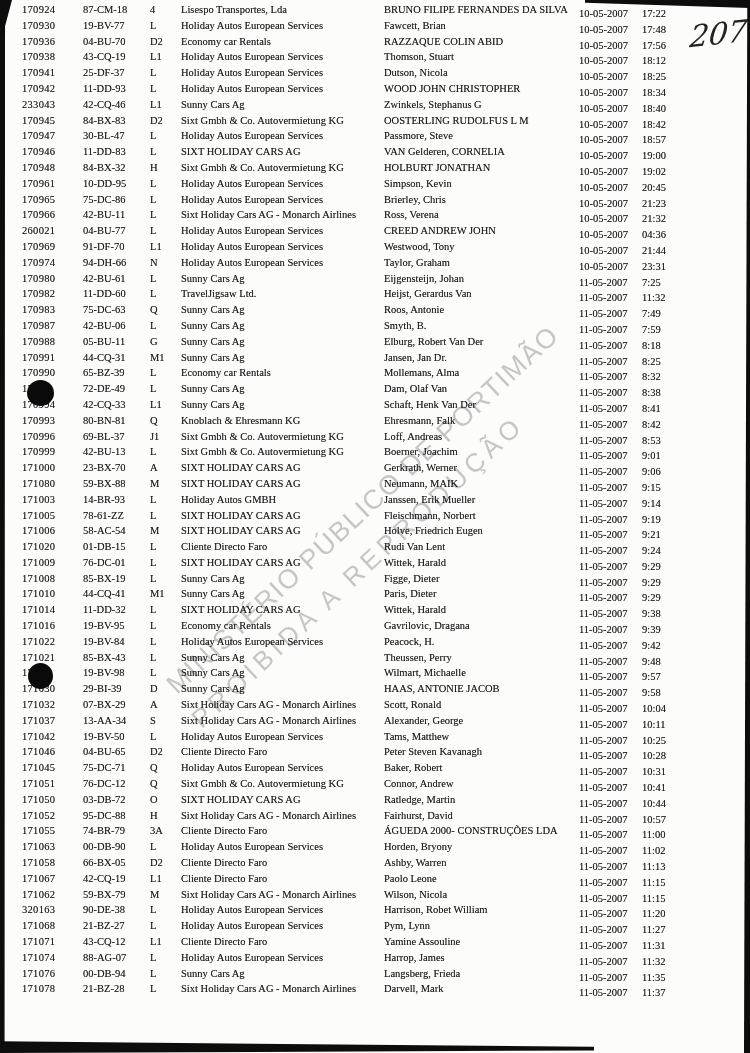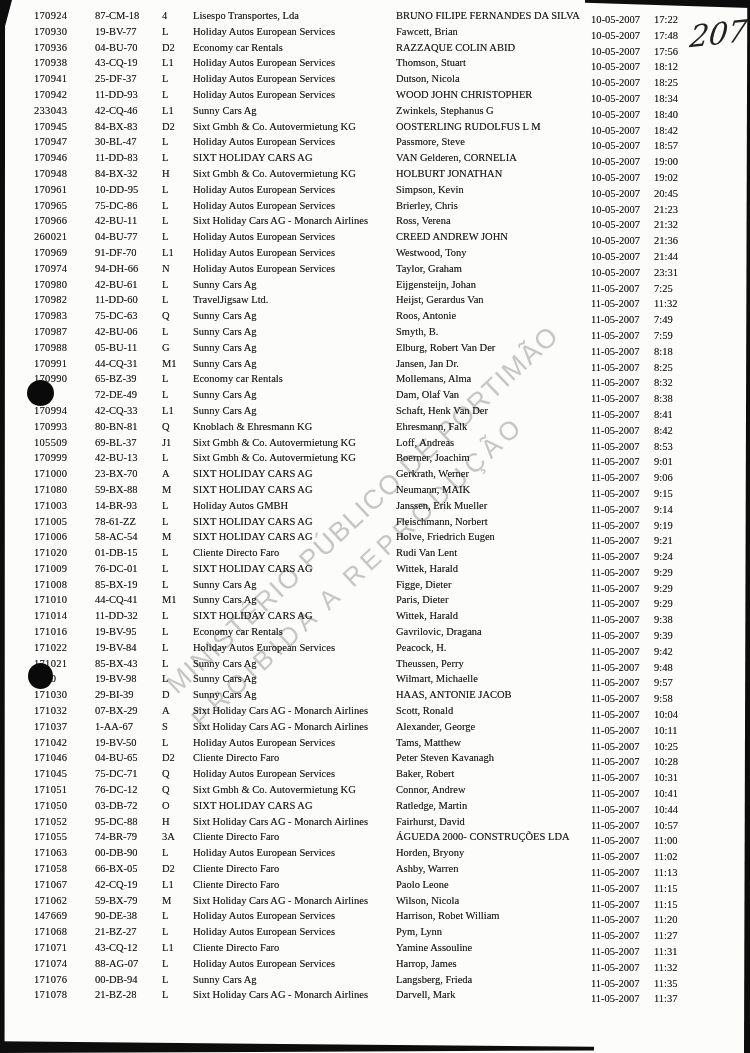--- a/index.html
+++ b/index.html
@@ -14,21 +14,21 @@
   .wm{
     position:absolute;z-index:1;white-space:nowrap;
     font-family:"Liberation Sans",sans-serif;
     color:#c6c6c6;font-weight:400;
     transform:translate(-50%,-50%) rotate(-43deg);
   }
   .wm1{left:363px;top:510px;font-size:27px;letter-spacing:1.5px;}
   .wm2{left:358px;top:572px;font-size:26px;letter-spacing:5px;}
 
   
-  .rows{position:absolute;left:12px;top:3px;right:0;z-index:2;margin-top:6px;}
+  .rows{position:absolute;left:0;top:3px;right:0;z-index:2;}
   .row{
     display:flex;height:15.8px;align-items:flex-start;
     white-space:nowrap;color:#1d1d20;font-size:10.5px;line-height:14px;
     text-shadow:0 0 .4px rgba(25,25,25,.55);
   }
   .c{flex:none;overflow:hidden;white-space:nowrap;}
   .c-id{margin-left:22px;width:61px;letter-spacing:.3px;}
   .c-plate{width:67px;}
   .c-code{width:31px;}
   .c-company{width:203px;}
@@ -179,21 +179,21 @@
         <span class="c c-company">Sixt Holiday Cars AG - Monarch Airlines</span>
         <span class="c c-name">Ross, Verena</span>
         <span class="c c-dt"><span class="c c-date">10-05-2007</span><span class="c c-time">21:32</span></span>
       </div>
       <div class="row">
         <span class="c c-id">260021</span>
         <span class="c c-plate">04-BU-77</span>
         <span class="c c-code">L</span>
         <span class="c c-company">Holiday Autos European Services</span>
         <span class="c c-name">CREED ANDREW JOHN</span>
-        <span class="c c-dt"><span class="c c-date">10-05-2007</span><span class="c c-time">21:36</span></span>
+        <span class="c c-dt"><span class="c c-date">10-05-2007</span><span class="c c-time">04:36</span></span>
       </div>
       <div class="row">
         <span class="c c-id">170969</span>
         <span class="c c-plate">91-DF-70</span>
         <span class="c c-code">L1</span>
         <span class="c c-company">Holiday Autos European Services</span>
         <span class="c c-name">Westwood, Tony</span>
         <span class="c c-dt"><span class="c c-date">10-05-2007</span><span class="c c-time">21:44</span></span>
       </div>
       <div class="row">
@@ -278,21 +278,21 @@
       </div>
       <div class="row">
         <span class="c c-id">170993</span>
         <span class="c c-plate">80-BN-81</span>
         <span class="c c-code">Q</span>
         <span class="c c-company">Knoblach &amp; Ehresmann KG</span>
         <span class="c c-name">Ehresmann, Falk</span>
         <span class="c c-dt"><span class="c c-date">11-05-2007</span><span class="c c-time">8:42</span></span>
       </div>
       <div class="row">
-        <span class="c c-id">105509</span>
+        <span class="c c-id">170996</span>
         <span class="c c-plate">69-BL-37</span>
         <span class="c c-code">J1</span>
         <span class="c c-company">Sixt Gmbh &amp; Co. Autovermietung KG</span>
         <span class="c c-name">Loff, Andreas</span>
         <span class="c c-dt"><span class="c c-date">11-05-2007</span><span class="c c-time">8:53</span></span>
       </div>
       <div class="row">
         <span class="c c-id">170999</span>
         <span class="c c-plate">42-BU-13</span>
         <span class="c c-code">L</span>
@@ -423,21 +423,21 @@
       <div class="row">
         <span class="c c-id">171032</span>
         <span class="c c-plate">07-BX-29</span>
         <span class="c c-code">A</span>
         <span class="c c-company">Sixt Holiday Cars AG - Monarch Airlines</span>
         <span class="c c-name">Scott, Ronald</span>
         <span class="c c-dt"><span class="c c-date">11-05-2007</span><span class="c c-time">10:04</span></span>
       </div>
       <div class="row">
         <span class="c c-id">171037</span>
-        <span class="c c-plate">1-AA-67</span>
+        <span class="c c-plate">13-AA-34</span>
         <span class="c c-code">S</span>
         <span class="c c-company">Sixt Holiday Cars AG - Monarch Airlines</span>
         <span class="c c-name">Alexander, George</span>
         <span class="c c-dt"><span class="c c-date">11-05-2007</span><span class="c c-time">10:11</span></span>
       </div>
       <div class="row">
         <span class="c c-id">171042</span>
         <span class="c c-plate">19-BV-50</span>
         <span class="c c-code">L</span>
         <span class="c c-company">Holiday Autos European Services</span>
@@ -518,21 +518,21 @@
       </div>
       <div class="row">
         <span class="c c-id">171062</span>
         <span class="c c-plate">59-BX-79</span>
         <span class="c c-code">M</span>
         <span class="c c-company">Sixt Holiday Cars AG - Monarch Airlines</span>
         <span class="c c-name">Wilson, Nicola</span>
         <span class="c c-dt"><span class="c c-date">11-05-2007</span><span class="c c-time">11:15</span></span>
       </div>
       <div class="row">
-        <span class="c c-id">147669</span>
+        <span class="c c-id">320163</span>
         <span class="c c-plate">90-DE-38</span>
         <span class="c c-code">L</span>
         <span class="c c-company">Holiday Autos European Services</span>
         <span class="c c-name">Harrison, Robet William</span>
         <span class="c c-dt"><span class="c c-date">11-05-2007</span><span class="c c-time">11:20</span></span>
       </div>
       <div class="row">
         <span class="c c-id">171068</span>
         <span class="c c-plate">21-BZ-27</span>
         <span class="c c-code">L</span>

